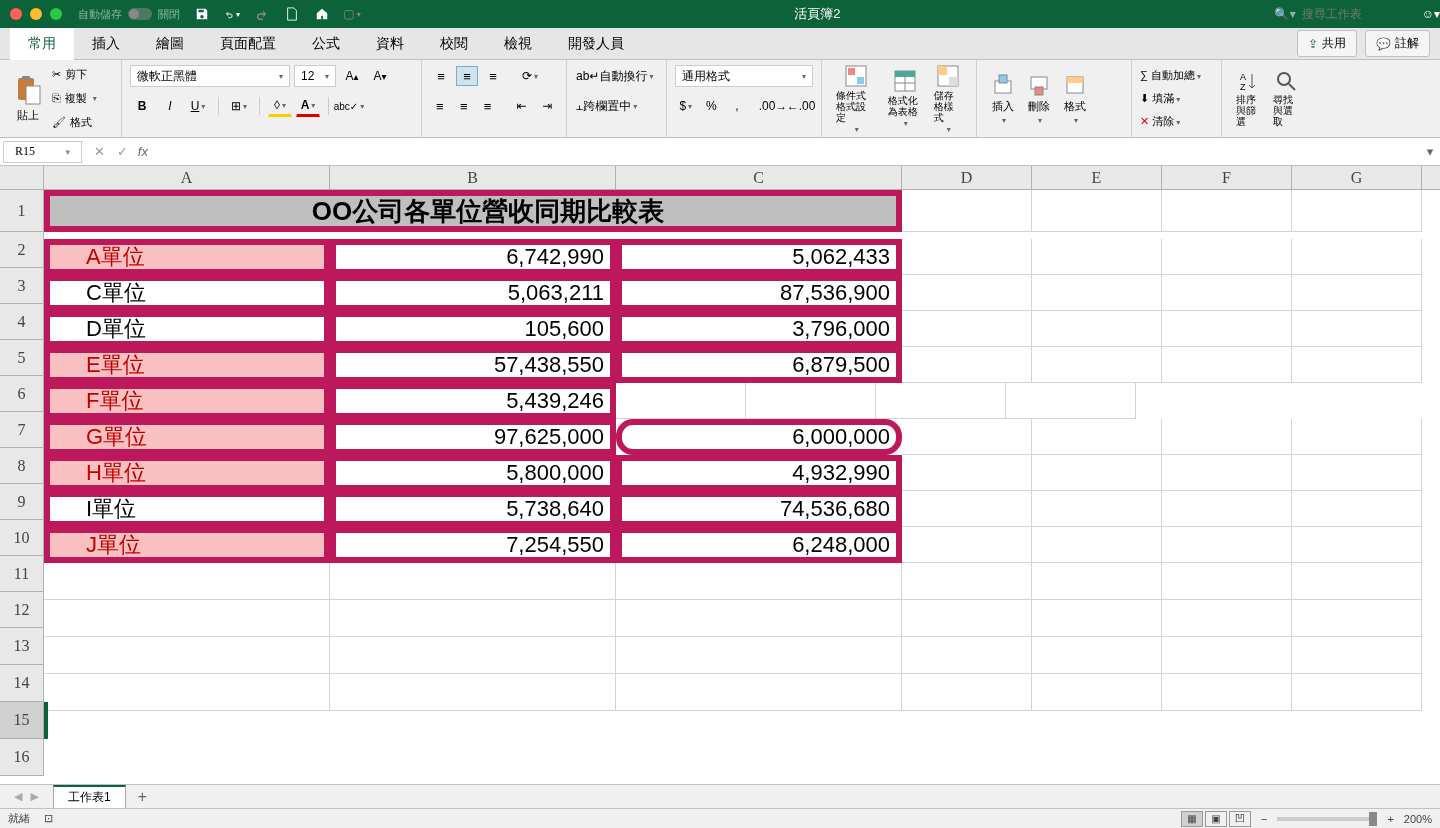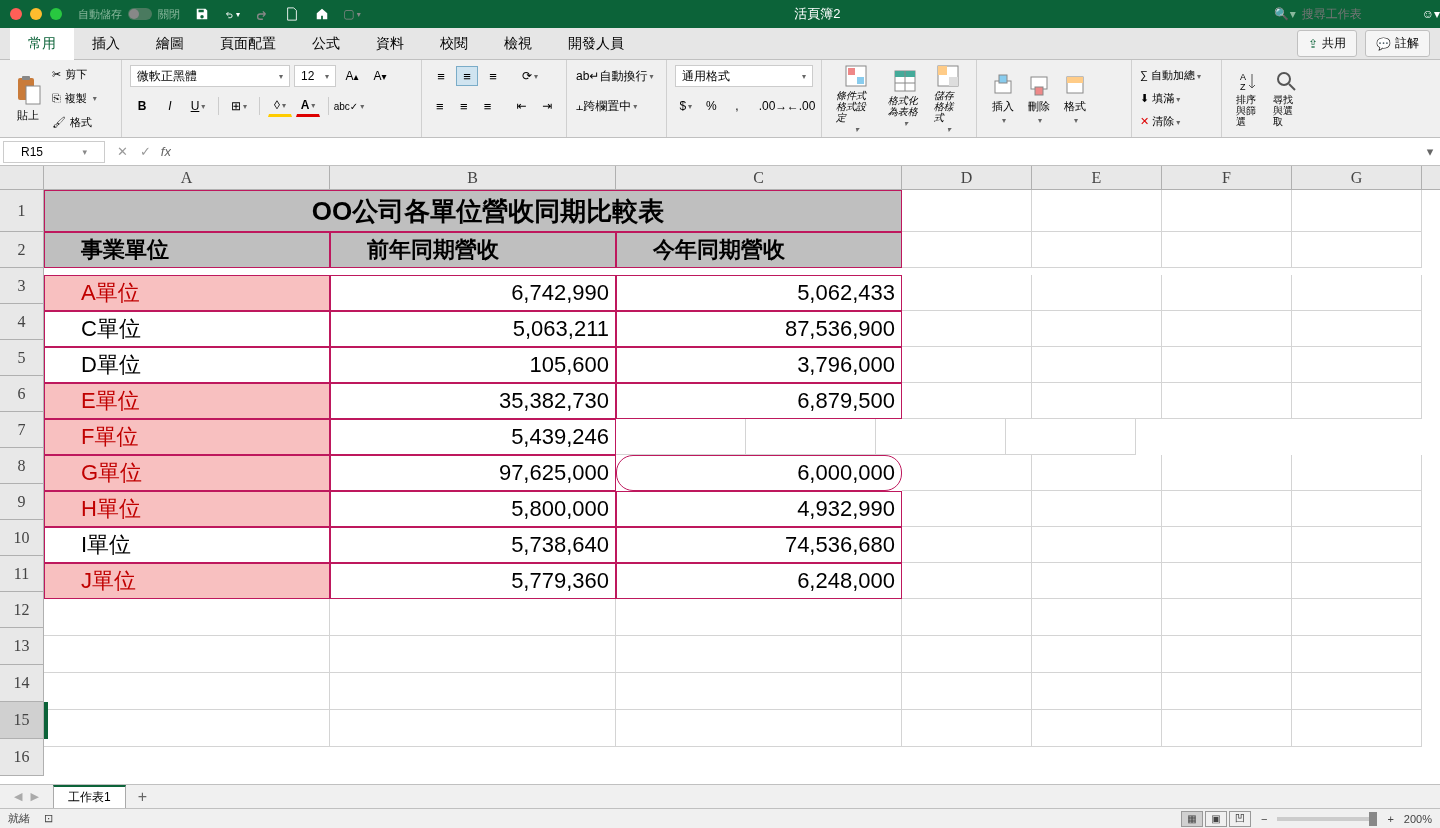--- a/index.html
+++ b/index.html
@@ -30,41 +30,41 @@
 .share-btn { border: 1px solid #c0c0c0; padding: 4px 10px; border-radius: 3px; font-size: 12px; display: flex; align-items: center; gap: 4px; background: #f5f5f5; }
 
 
 .ribbon { height: 78px; background: #f0f0f0; border-bottom: 1px solid #c0c0c0; display: flex; }
 .ribbon-group { border-right: 1px solid #d0d0d0; padding: 4px 8px; display: flex; flex-direction: column; }
 .rg-clipboard { width: 122px; }
 .rg-font { width: 300px; }
 .rg-align { width: 145px; }
 .rg-wrap { width: 100px; }
 .rg-number { width: 155px; }
-.rg-styles { width: 155px; font-style: italic; }
+.rg-styles { width: 155px; }
 .rg-cells { width: 155px; }
 .rg-editing { width: 90px; }
 .rg-sort { width: 90px; }
 .ribbon-row { display: flex; align-items: center; gap: 4px; height: 24px; }
 .ribbon-big-btn { display: flex; flex-direction: column; align-items: center; justify-content: center; padding: 0 6px; font-size: 11px; gap: 2px; }
 .font-name-box { border: 1px solid #ccc; background: #fff; padding: 2px 6px; font-size: 12px; width: 160px; height: 22px; display: flex; align-items: center; justify-content: space-between; }
 .font-size-box { border: 1px solid #ccc; background: #fff; padding: 2px 6px; font-size: 12px; width: 42px; height: 22px; display: flex; align-items: center; justify-content: space-between; }
 .small-btn { width: 24px; height: 22px; border: 1px solid transparent; display: flex; align-items: center; justify-content: center; font-size: 12px; }
 .dd-arrow { font-size: 8px; color: #666; margin-left: 2px; }
 .number-fmt-box { border: 1px solid #ccc; background: #fff; padding: 2px 6px; font-size: 12px; width: 140px; height: 22px; display: flex; align-items: center; justify-content: space-between; }
 .align-box { width: 22px; height: 20px; border: 1px solid transparent; display: flex; align-items: center; justify-content: center; }
 .align-box.selected { background: #d0e4f0; border-color: #7aacc8; }
 .color-underline-red { border-bottom: 3px solid #d00; }
 .color-underline-yellow { border-bottom: 3px solid #fc0; }
 .clipboard-side { display:flex; flex-direction:column; gap:2px; font-size:11px; margin-left:4px;}
 .clipboard-side div { display:flex; align-items:center; gap:4px; height:22px;}
 
 
 .formula-bar { height: 28px; background: #fff; border-bottom: 1px solid #c0c0c0; display: flex; align-items: center; }
-.name-box { width: 102px; height: 22px; border: 1px solid #ccc; margin-left: 3px; display: flex; align-items: center; padding: 0 17px; font-size: 12px; justify-content: space-between; }
+.name-box { width: 79px; height: 22px; border: 1px solid #ccc; margin-left: 3px; display: flex; align-items: center; padding: 0 11px; font-size: 12px; justify-content: space-between; font-family: Liberation Serif, serif; }
 .fx-btns { display: flex; gap: 12px; margin-left: 12px; color: #999; }
 .fx-label { margin-left: 10px; font-style: italic; color: #666; }
 .formula-input { flex: 1; border: none; height: 22px; padding: 0 6px; }
 .formula-expand { width:20px; color:#666; text-align:center; }
 
 
 .grid-area { position: relative; height: calc(828px - 28px - 32px - 78px - 28px - 24px - 20px); overflow: hidden; background: #fff; }
 .col-headers { height: 24px; background: #e8e8e8; border-bottom: 1px solid #b0b0b0; display: flex; }
 .corner-box { width: 44px; height: 24px; border-right: 1px solid #b0b0b0; border-bottom: 1px solid #b0b0b0; background: #e8e8e8; }
 .col-header { height: 24px; border-right: 1px solid #b0b0b0; display: flex; align-items: center; justify-content: center; color: #444; font-size: 16px; font-family: Georgia, serif; }
@@ -76,21 +76,21 @@
 .cell-row { display: flex; }
 .cell { border-right: 1px solid #d4d4d4; border-bottom: 1px solid #d4d4d4; padding: 0 6px; display: flex; align-items: center; overflow: hidden; white-space: nowrap; }
 .col-A { width: 286px; }
 .col-B { width: 286px; }
 .col-C { width: 286px; }
 .col-D { width: 130px; }
 .col-E { width: 130px; }
 .col-F { width: 130px; }
 .col-G { width: 130px; }
 
-.data-cell { border: 1px solid #be185d; font-size: 22px; font-family: "Microsoft JhengHei", sans-serif; padding-left: 36px; }
+.data-cell { border: 6px solid #be185d; font-size: 22px; font-family: "Microsoft JhengHei", sans-serif; padding-left: 36px; }
 .title-cell { background: #bfbfbf; font-size: 26px; font-weight: bold; justify-content: center; color:#000; }
 .header-cell { background: #bfbfbf; font-size: 22px; font-weight: bold; color:#000; }
 .unit-cell { font-size: 22px; }
 .unit-cell.highlighted { background: #f8c0c0; color: #c00000; }
 .num-cell { justify-content: flex-end; font-family: Arial, sans-serif; font-size: 22px; }
 
 .active-cell-outline { position: absolute; border: 2px solid #0c6339; pointer-events: none; }
 
 
 .sheet-tabs { height: 24px; background: #f0f0f0; border-top: 1px solid #c0c0c0; display: flex; align-items: center; padding-left: 10px; }
@@ -436,29 +436,20 @@
         <div class="row-header" style="height: 37px;">16</div>
       </div>
     <div class="cells" id="cells">
         <div class="cell-row" style="height: 42px;">
           <div class="cell data-cell title-cell" style="width: 858px; height: 100%;">OO公司各單位營收同期比較表</div>
           <div class="cell " style="width: 130px; height: 100%;"></div>
           <div class="cell " style="width: 130px; height: 100%;"></div>
           <div class="cell " style="width: 130px; height: 100%;"></div>
           <div class="cell " style="width: 130px; height: 100%;"></div>
         </div>
-        <div class="cell-row" style="height: 36px;">
-          <div class="cell data-cell header-cell" style="width: 286px; height: 100%;">事業單位</div>
-          <div class="cell data-cell header-cell" style="width: 286px; height: 100%;">前年同期營收</div>
-          <div class="cell data-cell header-cell" style="width: 286px; height: 100%;">今年同期營收</div>
-          <div class="cell " style="width: 130px; height: 100%;"></div>
-          <div class="cell " style="width: 130px; height: 100%;"></div>
-          <div class="cell " style="width: 130px; height: 100%;"></div>
-          <div class="cell " style="width: 130px; height: 100%;"></div>
-        </div>
         <div class="cell-row" style="height: 36px; margin-top: 7px;">
           <div class="cell data-cell unit-cell highlighted" style="width: 286px; height: 100%;">A單位</div>
           <div class="cell data-cell num-cell" style="width: 286px; height: 100%;">6,742,990</div>
           <div class="cell data-cell num-cell" style="width: 286px; height: 100%;">5,062,433</div>
           <div class="cell " style="width: 130px; height: 100%;"></div>
           <div class="cell " style="width: 130px; height: 100%;"></div>
           <div class="cell " style="width: 130px; height: 100%;"></div>
           <div class="cell " style="width: 130px; height: 100%;"></div>
         </div>
         <div class="cell-row" style="height: 36px;">
@@ -474,21 +465,21 @@
           <div class="cell data-cell unit-cell" style="width: 286px; height: 100%;">D單位</div>
           <div class="cell data-cell num-cell" style="width: 286px; height: 100%;">105,600</div>
           <div class="cell data-cell num-cell" style="width: 286px; height: 100%;">3,796,000</div>
           <div class="cell " style="width: 130px; height: 100%;"></div>
           <div class="cell " style="width: 130px; height: 100%;"></div>
           <div class="cell " style="width: 130px; height: 100%;"></div>
           <div class="cell " style="width: 130px; height: 100%;"></div>
         </div>
         <div class="cell-row" style="height: 36px;">
           <div class="cell data-cell unit-cell highlighted" style="width: 286px; height: 100%;">E單位</div>
-          <div class="cell data-cell num-cell" style="width: 286px; height: 100%;">35,382,730</div>
+          <div class="cell data-cell num-cell" style="width: 286px; height: 100%;">57,438,550</div>
           <div class="cell data-cell num-cell" style="width: 286px; height: 100%;">6,879,500</div>
           <div class="cell " style="width: 130px; height: 100%;"></div>
           <div class="cell " style="width: 130px; height: 100%;"></div>
           <div class="cell " style="width: 130px; height: 100%;"></div>
           <div class="cell " style="width: 130px; height: 100%;"></div>
         </div>
         <div class="cell-row" style="height: 36px;">
           <div class="cell data-cell unit-cell highlighted" style="width: 286px; height: 100%;">F單位</div>
           <div class="cell data-cell num-cell" style="width: 286px; height: 100%;">5,439,246</div>
           <div class="cell " style="width: 130px; height: 100%;"></div>
@@ -518,21 +509,21 @@
           <div class="cell data-cell unit-cell" style="width: 286px; height: 100%;">I單位</div>
           <div class="cell data-cell num-cell" style="width: 286px; height: 100%;">5,738,640</div>
           <div class="cell data-cell num-cell" style="width: 286px; height: 100%;">74,536,680</div>
           <div class="cell " style="width: 130px; height: 100%;"></div>
           <div class="cell " style="width: 130px; height: 100%;"></div>
           <div class="cell " style="width: 130px; height: 100%;"></div>
           <div class="cell " style="width: 130px; height: 100%;"></div>
         </div>
         <div class="cell-row" style="height: 36px;">
           <div class="cell data-cell unit-cell highlighted" style="width: 286px; height: 100%;">J單位</div>
-          <div class="cell data-cell num-cell" style="width: 286px; height: 100%;">5,779,360</div>
+          <div class="cell data-cell num-cell" style="width: 286px; height: 100%;">7,254,550</div>
           <div class="cell data-cell num-cell" style="width: 286px; height: 100%;">6,248,000</div>
           <div class="cell " style="width: 130px; height: 100%;"></div>
           <div class="cell " style="width: 130px; height: 100%;"></div>
           <div class="cell " style="width: 130px; height: 100%;"></div>
           <div class="cell " style="width: 130px; height: 100%;"></div>
         </div>
         <div class="cell-row" style="height: 37px;">
           <div class="cell " style="width: 286px; height: 100%;"></div>
           <div class="cell " style="width: 286px; height: 100%;"></div>
           <div class="cell " style="width: 286px; height: 100%;"></div>

